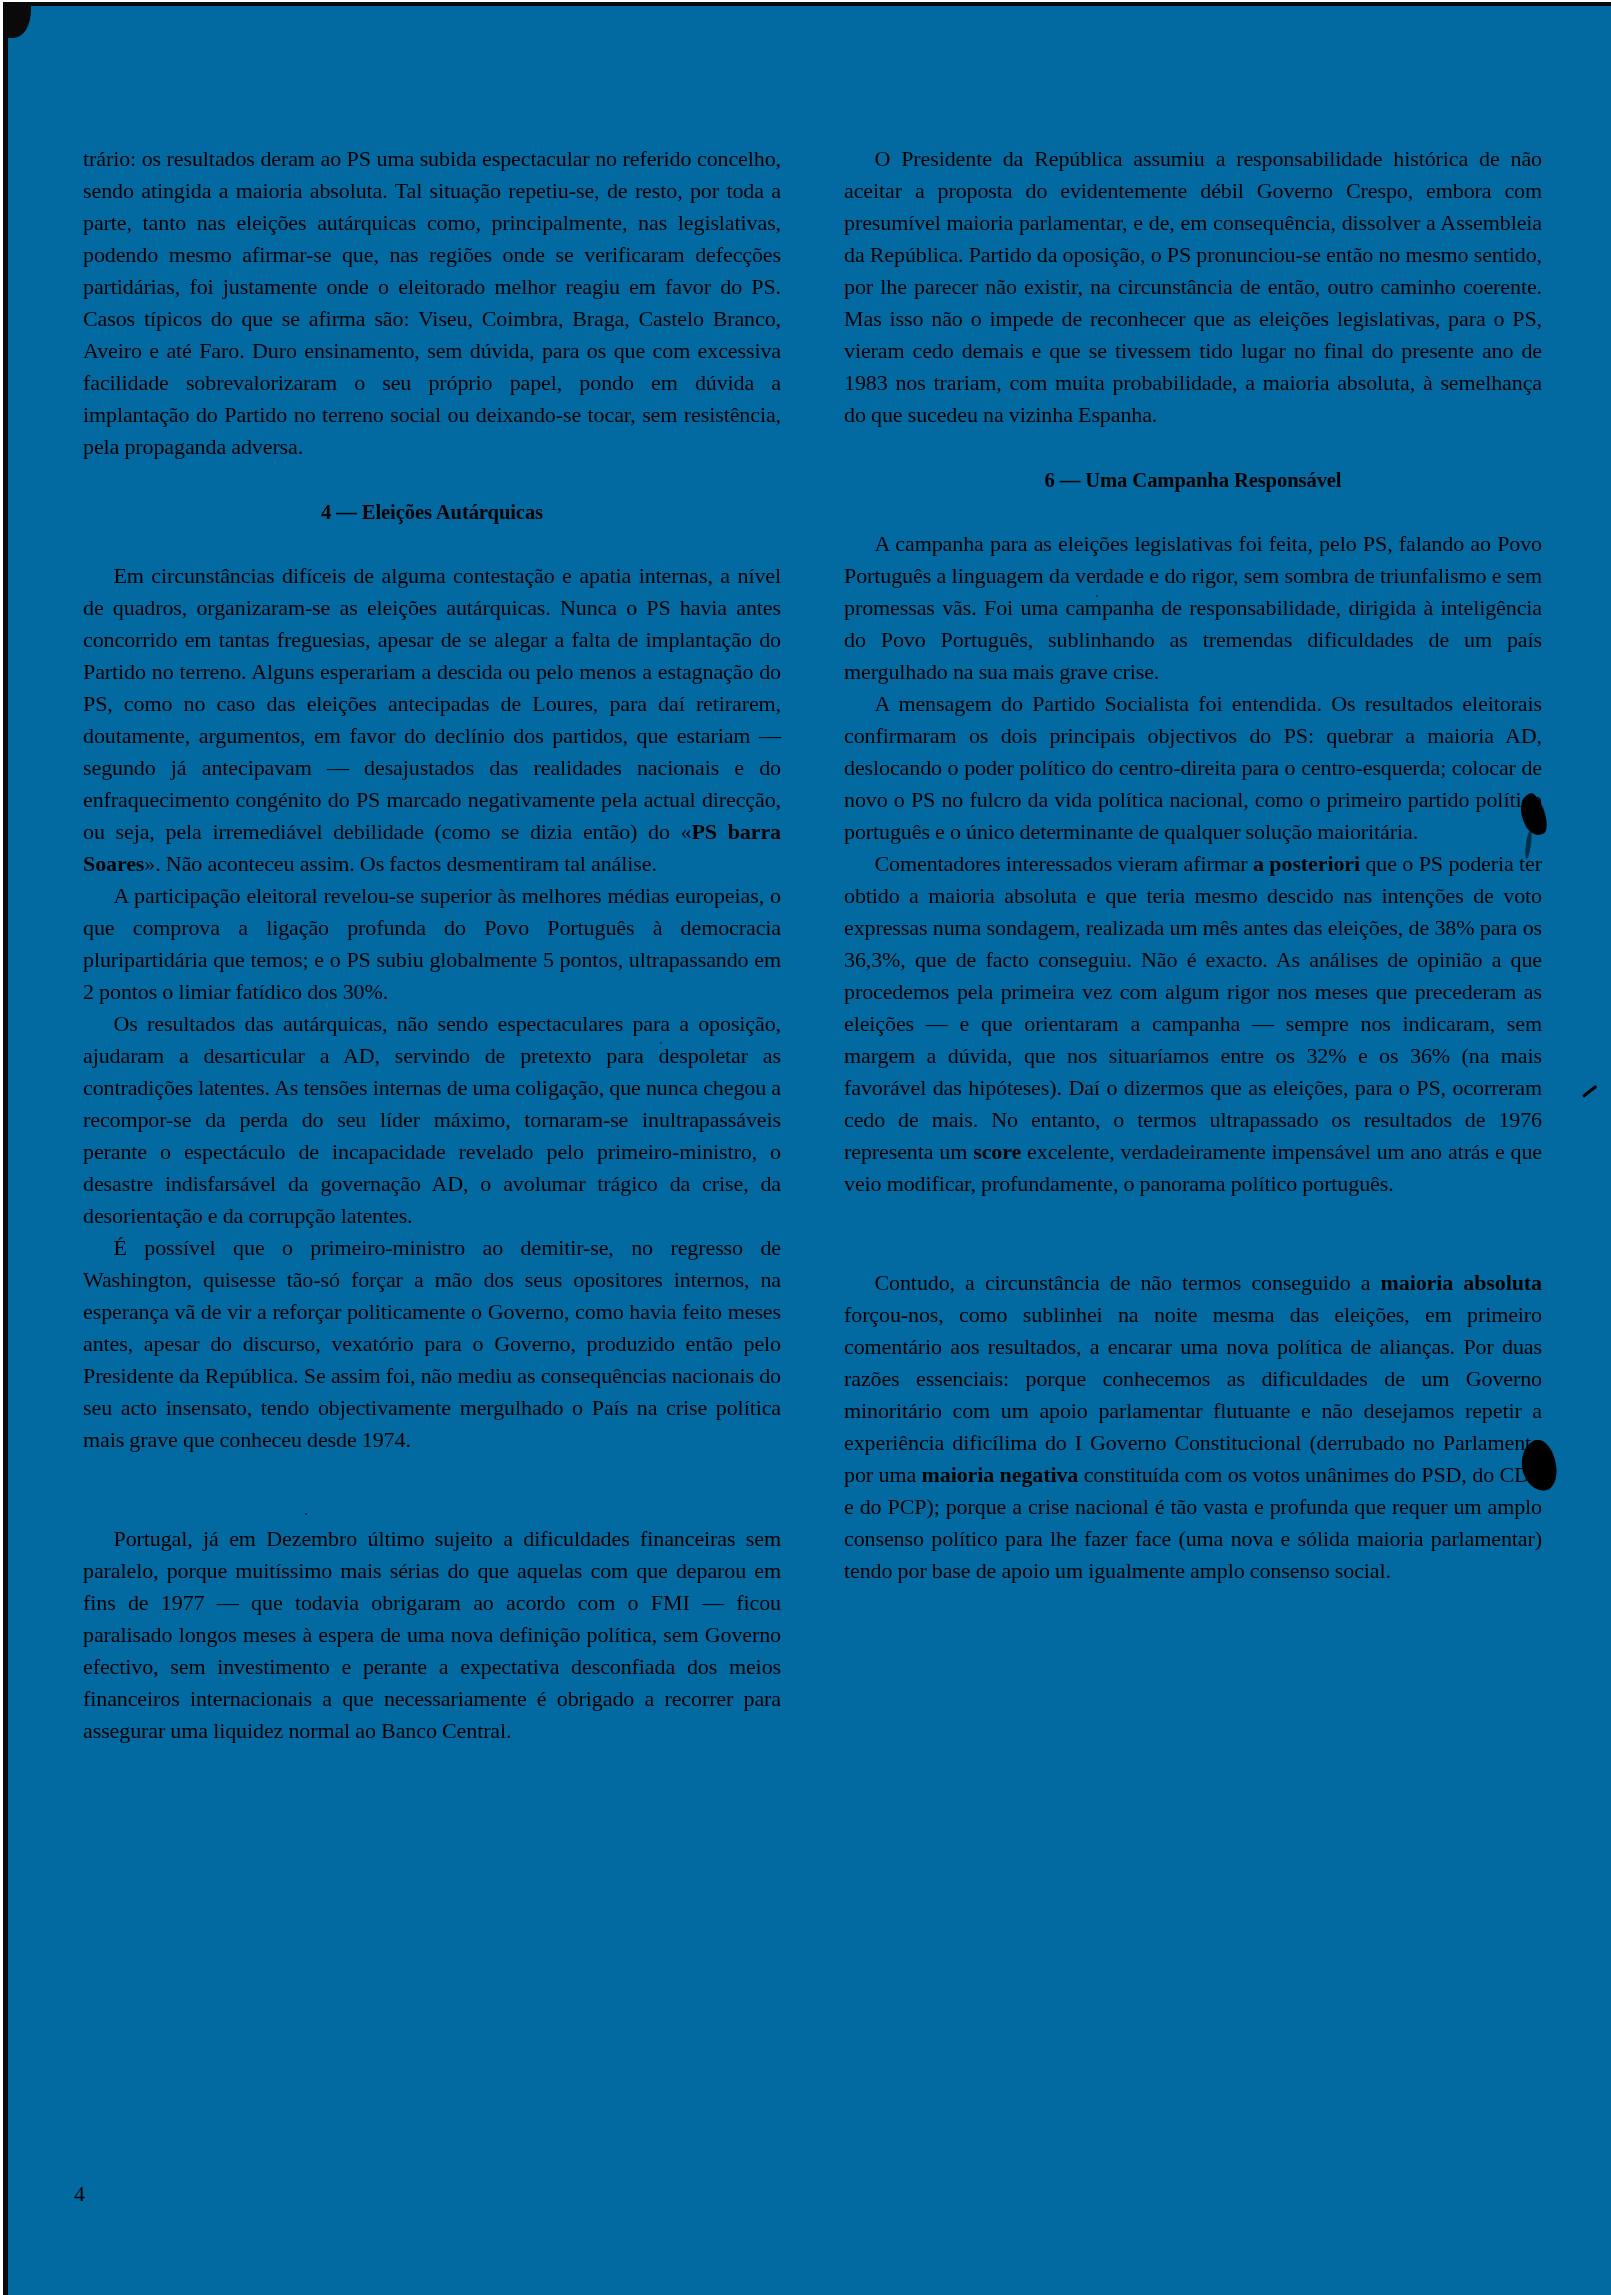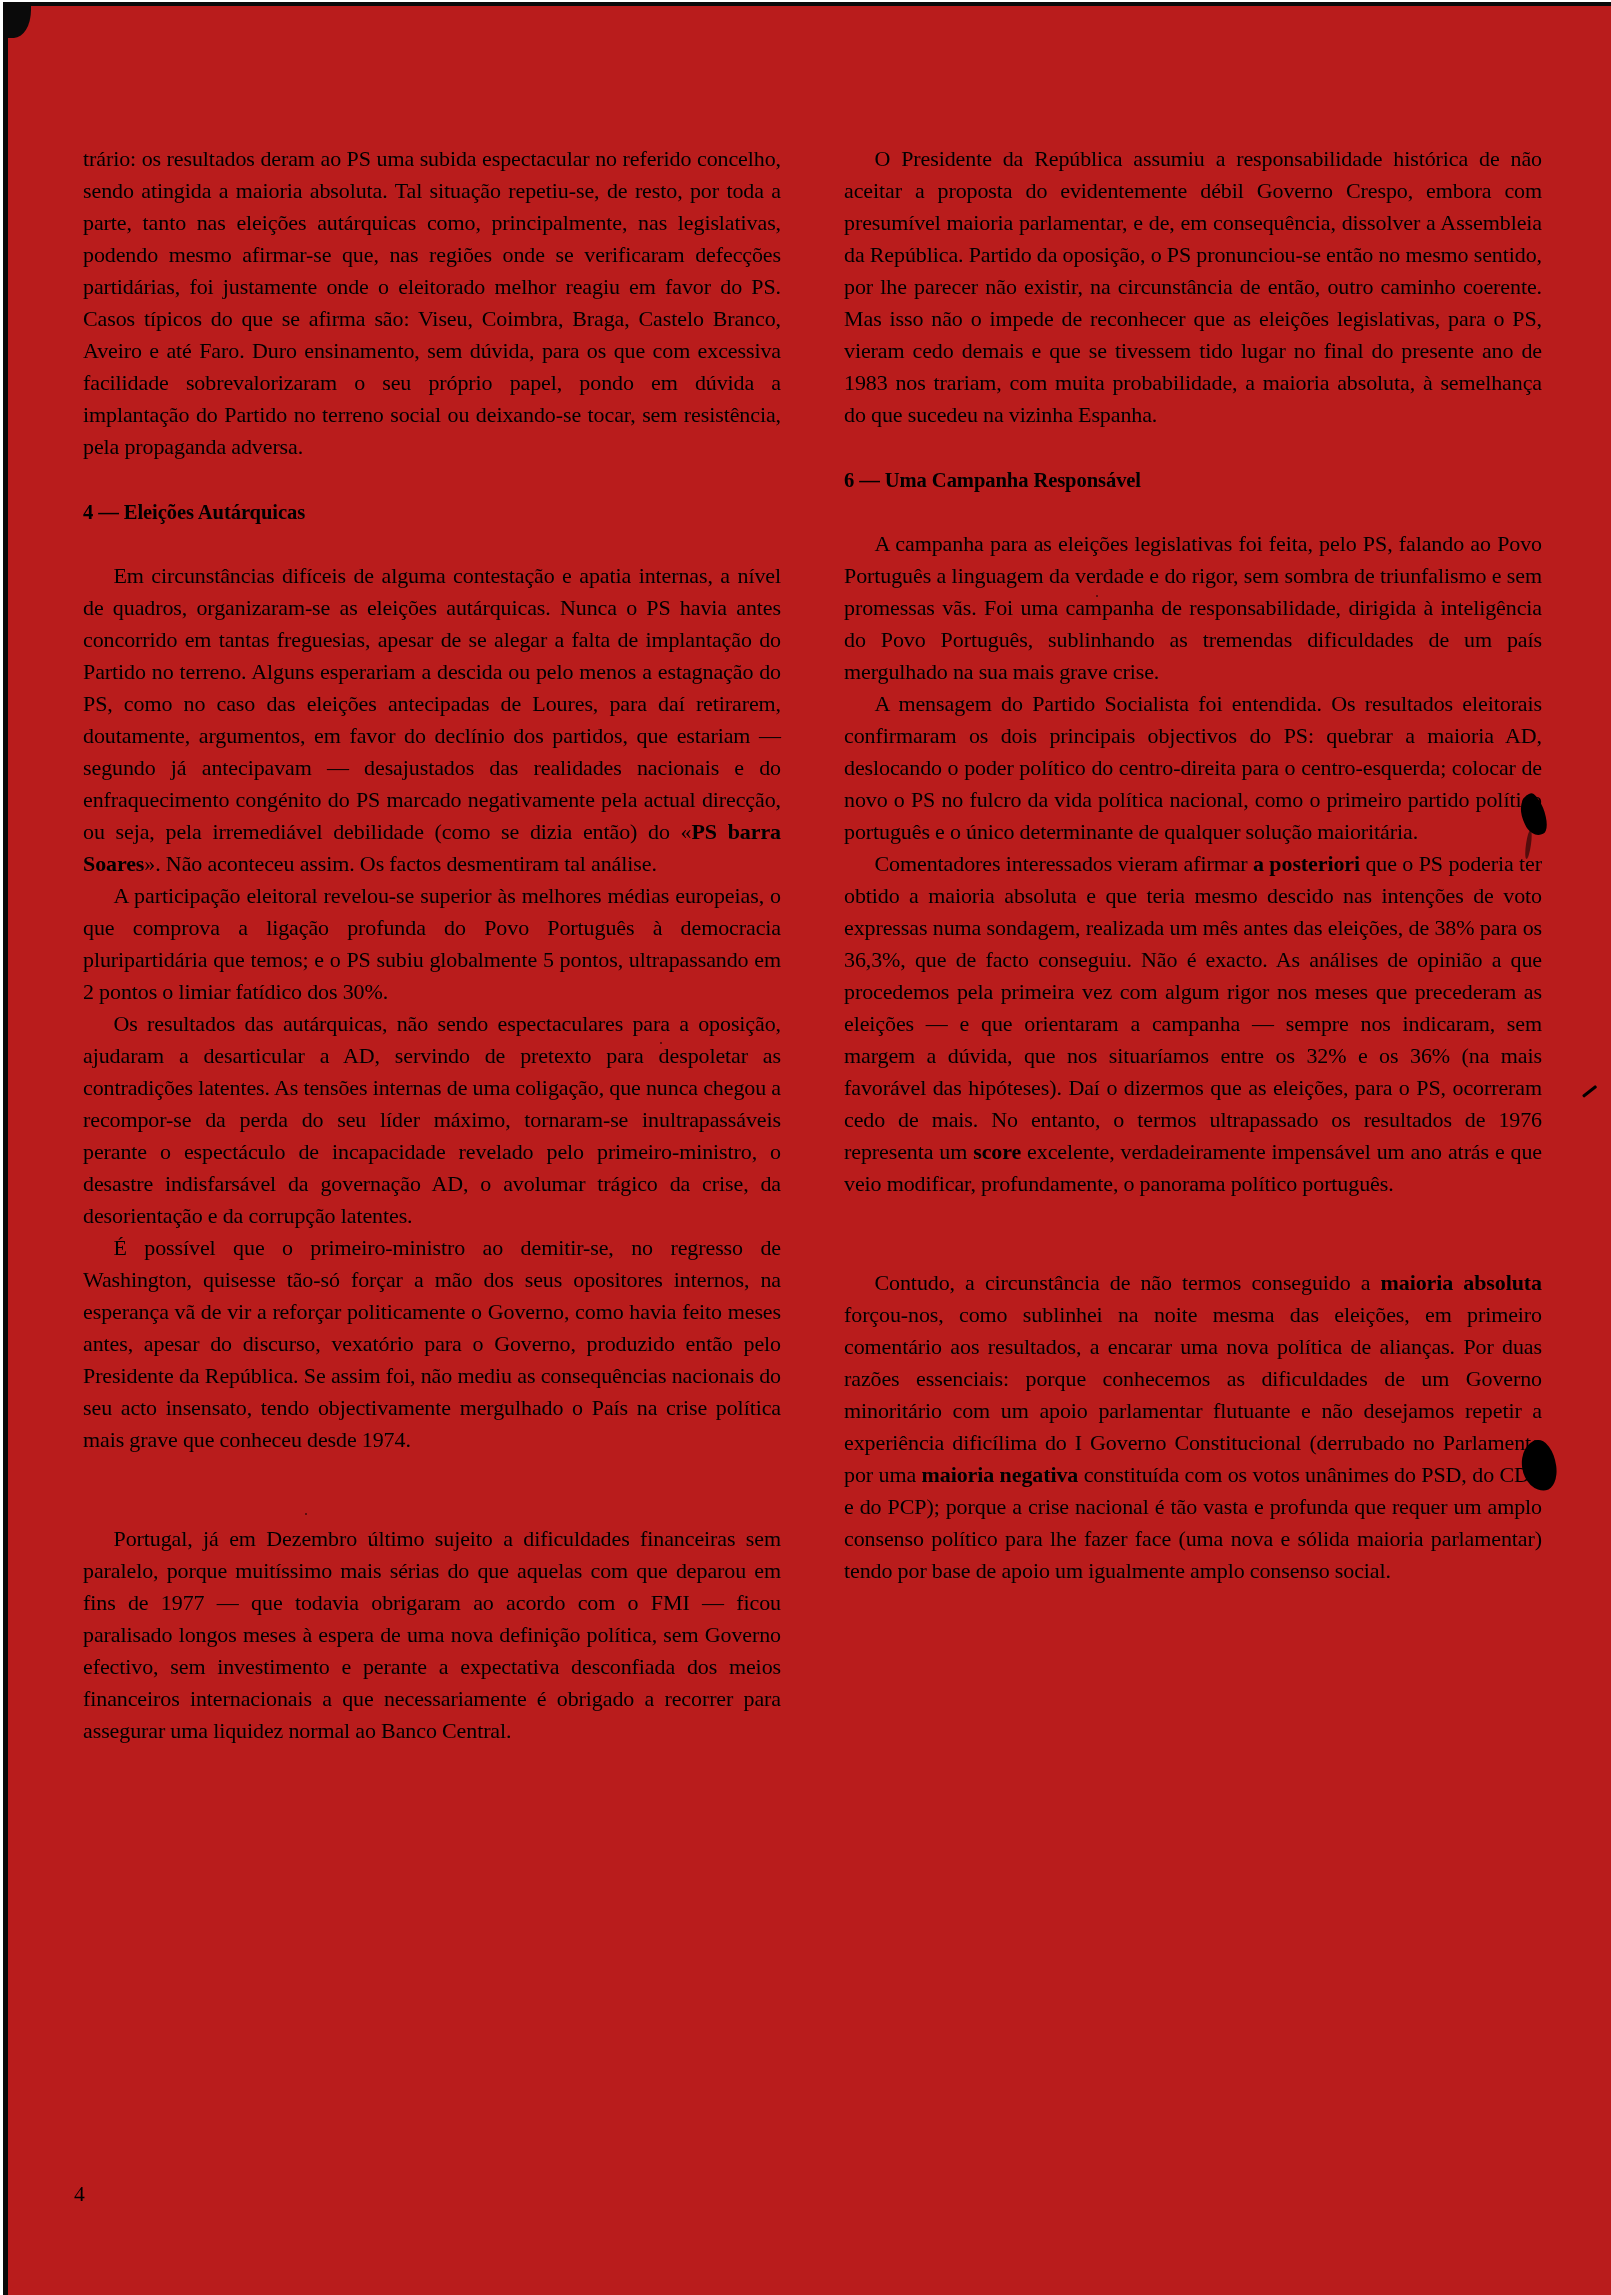--- a/index.html
+++ b/index.html
@@ -13,21 +13,21 @@
     position: relative;
     overflow: hidden;
     font-family: "Liberation Serif", "DejaVu Serif", serif;
     color: #000000;
   }
 
   
   #scan-page {
     position: absolute;
     inset: 0;
-    background: #b91c1c;
+    background: #0369a1;
   }
 
   
   #scan-edge-top {
     position: absolute;
     left: 0; top: 0;
     width: 1612px; height: 5.9px;
     background: #0a0a0a;
   }
   #scan-edge-left {
@@ -81,21 +81,21 @@
     word-spacing: -0.2px;
     -webkit-font-smoothing: none;
   }
   p.para.noindent { text-indent: 0; }
 
   h2.section-heading {
     margin: 0;
     font-size: 20.6px;
     line-height: 29.5px;
     font-weight: bold;
-    text-align: left;
+    text-align: center;
     letter-spacing: -0.1px;
   }
 
   .gap-before-heading { height: 35px; }
   .gap-after-heading  { height: 32px; }
 
   b { font-weight: bold; }
 
   
   #page-number {

